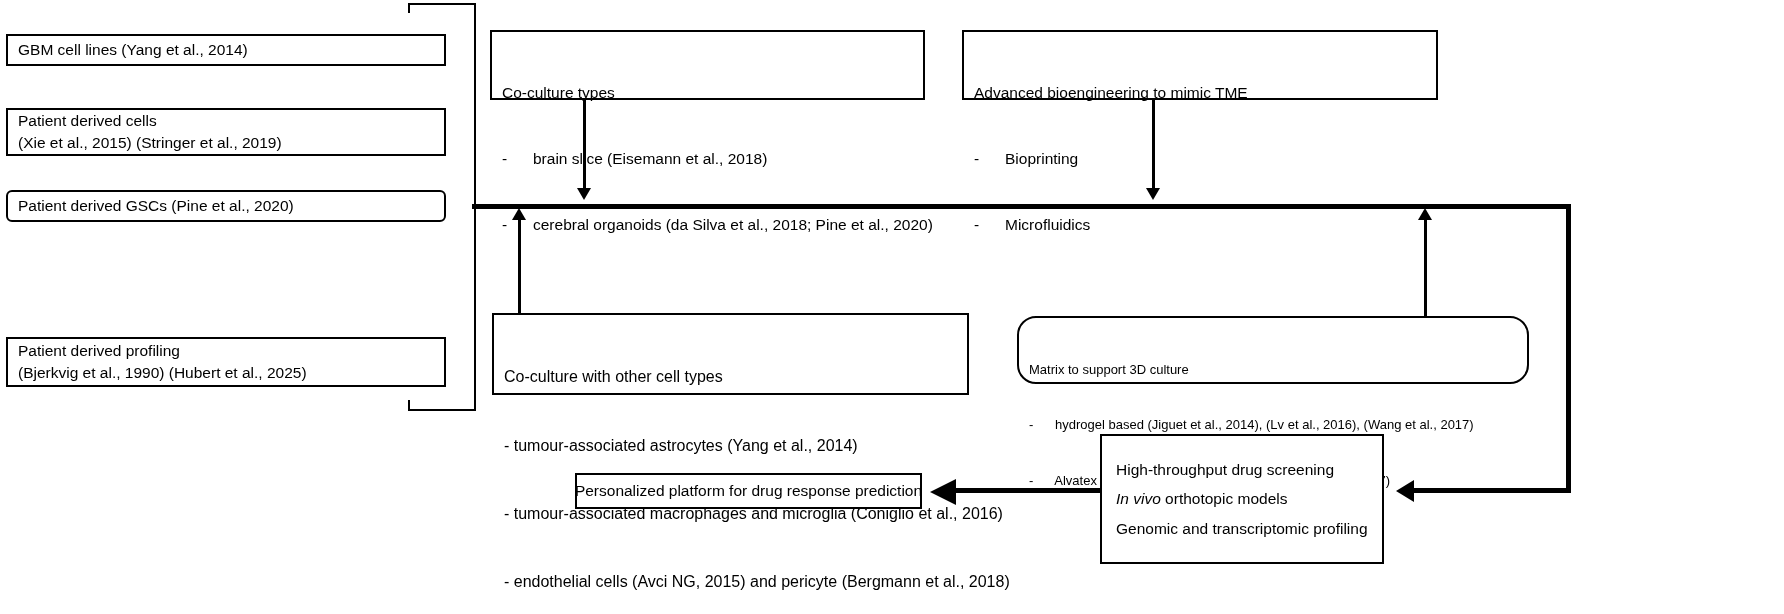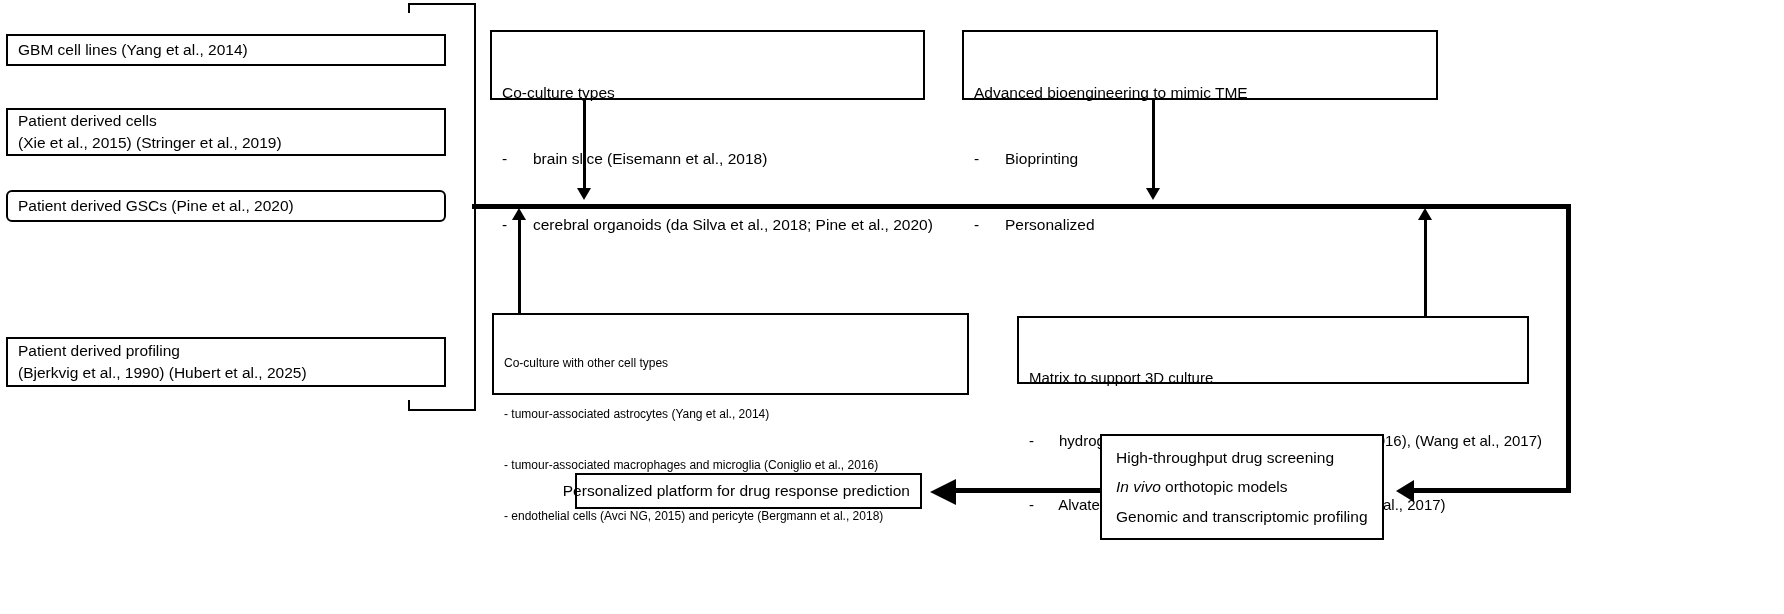--- a/index.html
+++ b/index.html
@@ -26,21 +26,21 @@
     font-size: 15.5px;
     line-height: 1.42;
     color: #000000;
     padding: 6px 10px;
     white-space: pre;
   }
   .box .ln { display: block; white-space: pre; }
   .box.center {
     display: flex;
     align-items: center;
-    justify-content: flex-end;
+    justify-content: center;
     padding: 0 10px;
   }
   .box.vcenter {
     display: flex;
     flex-direction: column;
     justify-content: center;
   }
 
   
   .seg {
@@ -120,47 +120,47 @@
     <span class="ln">-      brain slice (Eisemann et al., 2018)</span>
     <span class="ln">-      cerebral organoids (da Silva et al., 2018; Pine et al., 2020)</span>
   </div>
 
   <div class="seg v" style="left:583px; top:100px; width:3px; height:88px;"></div>
   <div class="arrow-down" style="left:577px; top:188px;"></div>
 
   <div class="box" style="left:962px; top:30px; width:476px; height:70px;">
     <span class="ln">Advanced bioengineering to mimic TME</span>
     <span class="ln">-      Bioprinting</span>
-    <span class="ln">-      Personalized</span>
+    <span class="ln">-      Microfluidics</span>
   </div>
   <div class="seg v" style="left:1152px; top:100px; width:3px; height:88px;"></div>
   <div class="arrow-down" style="left:1146px; top:188px;"></div>
 
-  <div class="box" style="left:492px; top:313px; width:477px; height:82px; font-size:12px;">
+  <div class="box" style="left:492px; top:313px; width:477px; height:82px; font-size:16px;">
     <span class="ln">Co-culture with other cell types</span>
     <span class="ln">- tumour-associated astrocytes (Yang et al., 2014)</span>
     <span class="ln">- tumour-associated macrophages and microglia (Coniglio et al., 2016)</span>
     <span class="ln">- endothelial cells (Avci NG, 2015) and pericyte (Bergmann et al., 2018)</span>
   </div>
   <div class="seg v" style="left:518px; top:220px; width:3px; height:93px;"></div>
   <div class="arrow-up" style="left:512px; top:208px;"></div>
 
-  <div class="box" style="left:1017px; top:316px; width:512px; height:68px; font-size:15px;">
+  <div class="box" style="left:1017px; top:316px; width:512px; height:68px; font-size:13px;border-radius:19px;">
     <span class="ln">Matrix to support 3D culture</span>
     <span class="ln">-      hydrogel based (Jiguet et al., 2014), (Lv et al., 2016), (Wang et al., 2017)</span>
     <span class="ln">-      Alvatex polystyrene scaffolds (Gomez-Roman et al., 2017)</span>
   </div>
   <div class="seg v" style="left:1424px; top:220px; width:3px; height:96px;"></div>
   <div class="arrow-up" style="left:1418px; top:208px;"></div>
 
   <div class="seg v" style="left:1566px; top:204px; width:5px; height:287px;"></div>
   <div class="seg h" style="left:1414px; top:488px; width:157px; height:5px;"></div>
   <div class="arrow-left" style="left:1396px; top:480px;"></div>
 
-  <div class="box vcenter" style="left:1100px; top:434px; width:284px; height:106px; padding:10px 14px; line-height:1.9;">
+  <div class="box vcenter" style="left:1100px; top:434px; width:284px; height:130px; padding:10px 14px; line-height:1.9;">
     <span class="ln">High-throughput drug screening</span>
     <span class="ln"><em class="italic">In vivo</em><span> orthotopic models</span></span>
     <span class="ln">Genomic and transcriptomic profiling</span>
   </div>
 
   <div class="seg h" style="left:955px; top:488px; width:145px; height:5px;"></div>
   <div class="arrow-left" style="left:930px; top:479px; border-top-width:13px; border-bottom-width:13px; border-right-width:26px;"></div>
 
   <div class="box center" style="left:575px; top:473px; width:347px; height:36px;">
     <span class="ln">Personalized platform for drug response prediction</span>

